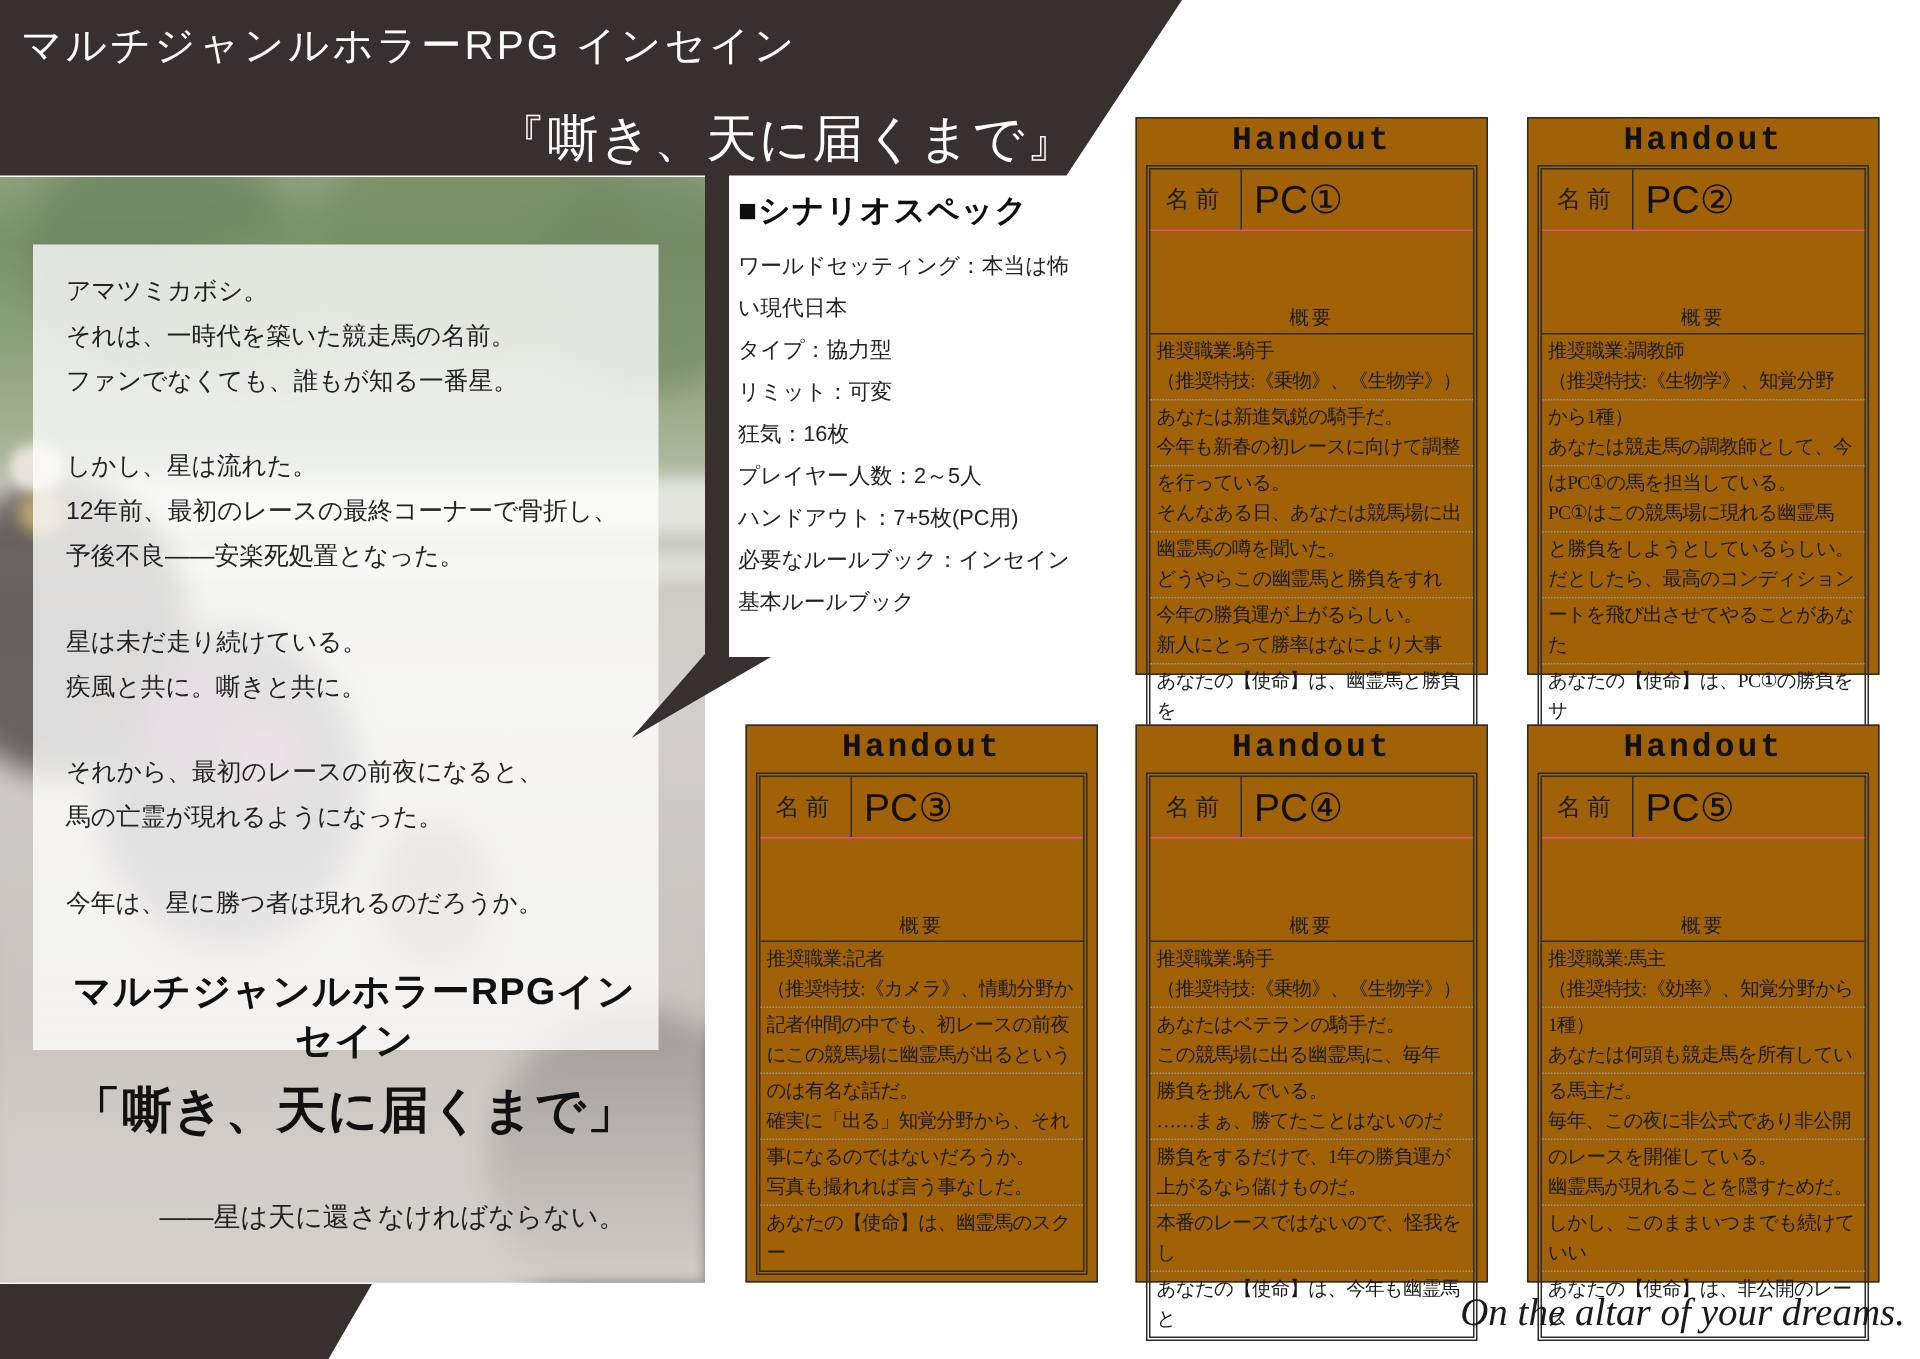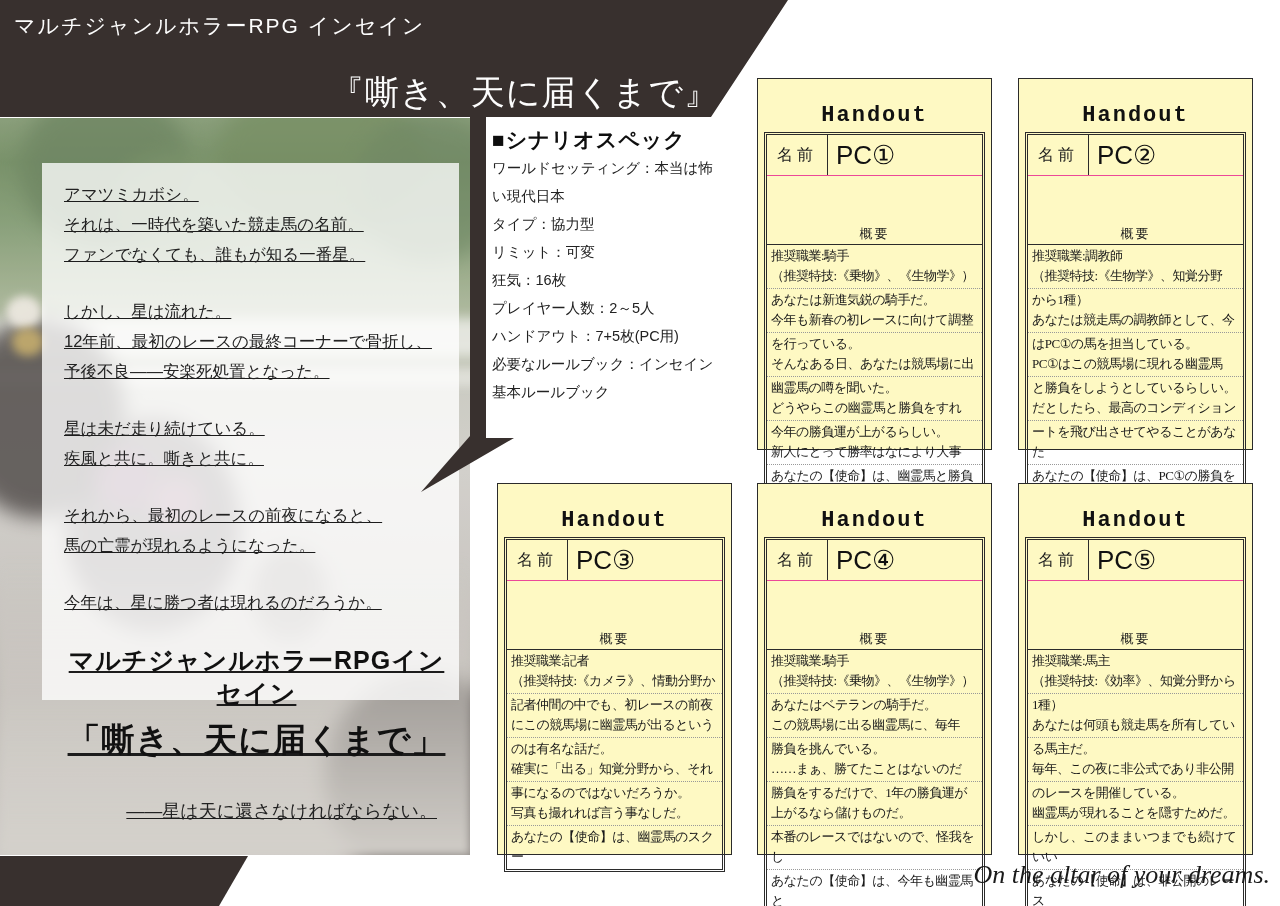--- a/index.html
+++ b/index.html
@@ -7,21 +7,21 @@
         font-family:"Liberation Sans",sans-serif;color:#1c1c1c;}
 
   
   .dark-main{position:absolute;left:0;top:0;width:1280px;height:906px;background:#38302e;
     clip-path:polygon(0 0,788px 0,711px 117px,486px 117px,486px 438px,514px 438px,421px 492px,470px 436px,470px 117px,0 117px);
     z-index:3;pointer-events:none;}
   .dark-corner{position:absolute;left:0;top:856px;width:250px;height:50px;background:#38302e;
     clip-path:polygon(0 0,248px 0,219px 50px,0 50px);z-index:3;pointer-events:none;}
 
   
-  .series-title{position:absolute;left:14px;top:12px;font-size:21px;letter-spacing:2px;color:#fdfdfd;z-index:4;}
+  .series-title{position:absolute;left:14px;top:12px;font-size:27px;letter-spacing:2px;color:#fdfdfd;z-index:4;}
   .scenario-title{position:absolute;left:330px;top:70px;font-size:34px;letter-spacing:1px;color:#fdfdfd;z-index:4;}
 
   
   .photo{position:absolute;left:0;top:118px;width:470px;height:737px;overflow:hidden;z-index:1;
     background:linear-gradient(180deg,#6f8a5d 0%,#597a47 6%,#6d8c5c 14%,#8ba077 22%,#a8b396 29%,#c2c4b8 36%,#cbc9c3 48%,#c2bfb9 62%,#b6b2ab 78%,#c8c5bf 100%);}
   .photo::after{content:"";position:absolute;inset:0;background:rgba(235,234,230,0.22);}
   .blob{position:absolute;border-radius:50%;filter:blur(10px);}
   .b-tree1{left:20px;top:-30px;width:170px;height:160px;background:#4c6b3e;opacity:.8;}
   .b-tree2{left:215px;top:-35px;width:210px;height:150px;background:#57763f;opacity:.75;}
   .b-tree3{left:355px;top:-5px;width:150px;height:150px;background:#4d6c40;opacity:.6;}
@@ -33,35 +33,35 @@
   .b-silkY{left:12px;top:210px;width:32px;height:28px;background:#c9a84c;opacity:.8;filter:blur(5px);}
   .b-horse2{left:65px;top:300px;width:175px;height:215px;background:#3b3335;opacity:.75;}
   .b-silkP1{left:95px;top:330px;width:62px;height:62px;background:#7b4a6d;opacity:.8;}
   .b-silkP2{left:150px;top:358px;width:52px;height:52px;background:#a06084;opacity:.7;}
   .b-head{left:252px;top:430px;width:75px;height:95px;background:#4a423e;opacity:.5;}
   .b-horse3{left:325px;top:555px;width:195px;height:210px;background:#403a36;opacity:.7;}
   .b-dust{position:absolute;left:0;bottom:0;width:470px;height:300px;filter:blur(4px);
     background:linear-gradient(0deg,rgba(205,202,195,.95) 0%,rgba(205,202,195,0) 100%);}
 
   
-  .intro-box{position:absolute;left:42px;top:163px;width:417px;height:537px;z-index:2;
-    background:rgba(255,255,255,0.78);box-sizing:border-box;padding:16px 10px 0 22px;text-decoration:underline;}
+  .intro-box{position:absolute;left:22px;top:163px;width:417px;height:537px;z-index:2;
+    background:rgba(255,255,255,0.78);box-sizing:border-box;padding:16px 10px 0 22px;}
   .intro-para{white-space:pre-line;font-size:16.5px;line-height:30px;margin:0 0 27px 0;color:#222;}
   .intro-logo1{font-size:25px;font-weight:bold;text-align:center;letter-spacing:1px;color:#111;margin-top:26px;}
   .intro-logo2{font-size:33px;font-weight:bold;text-align:center;letter-spacing:1px;color:#111;margin-top:8px;}
   .intro-tagline{font-size:18px;text-align:right;padding-right:12px;margin-top:36px;color:#222;}
 
   
   .spec{position:absolute;left:492px;top:126px;width:240px;z-index:4;}
-  .spec-heading{font-size:21px;font-weight:bold;color:#0e0e0e;letter-spacing:1px;}
+  .spec-heading{font-size:21px;font-weight:bold;color:#0e0e0e;letter-spacing:1px;margin-bottom:10px;}
   .spec-item{white-space:pre-line;font-size:14.5px;line-height:28px;color:#222;}
 
   
-  .card{position:absolute;width:235px;height:372px;background:#fef9c3;border:1px solid #2b2b2b;
-    box-sizing:border-box;padding:22px 6px;z-index:4;}
+  .card{position:absolute;width:235px;height:372px;background:#a16207;border:1px solid #2b2b2b;
+    box-sizing:border-box;padding:0 6px;z-index:4;}
   .card-title{font-family:"Liberation Mono","DejaVu Sans Mono",monospace;font-weight:bold;
     font-size:22px;text-align:center;letter-spacing:2px;color:#111;margin:2px 0 4px 0;}
   .card-table{border:3px double #2b2b2b;}
   .row-name{display:flex;align-items:stretch;height:40px;border-bottom:1px solid #ec4899;}
   .cell-label{width:60px;display:flex;align-items:center;justify-content:center;
     font-family:"Liberation Serif",serif;font-size:16px;letter-spacing:4px;border-right:1px solid #2b2b2b;}
   .cell-value{flex:1;display:flex;align-items:center;padding-left:8px;font-size:26px;color:#111;}
   .row-summary{height:20px;line-height:20px;text-align:center;font-family:"Liberation Serif",serif;
     font-size:13px;letter-spacing:2px;border-bottom:1px solid #2b2b2b;margin-top:48px;}
   .block{height:41px;padding:1px 4px;border-bottom:1px dotted #999;overflow:hidden;

